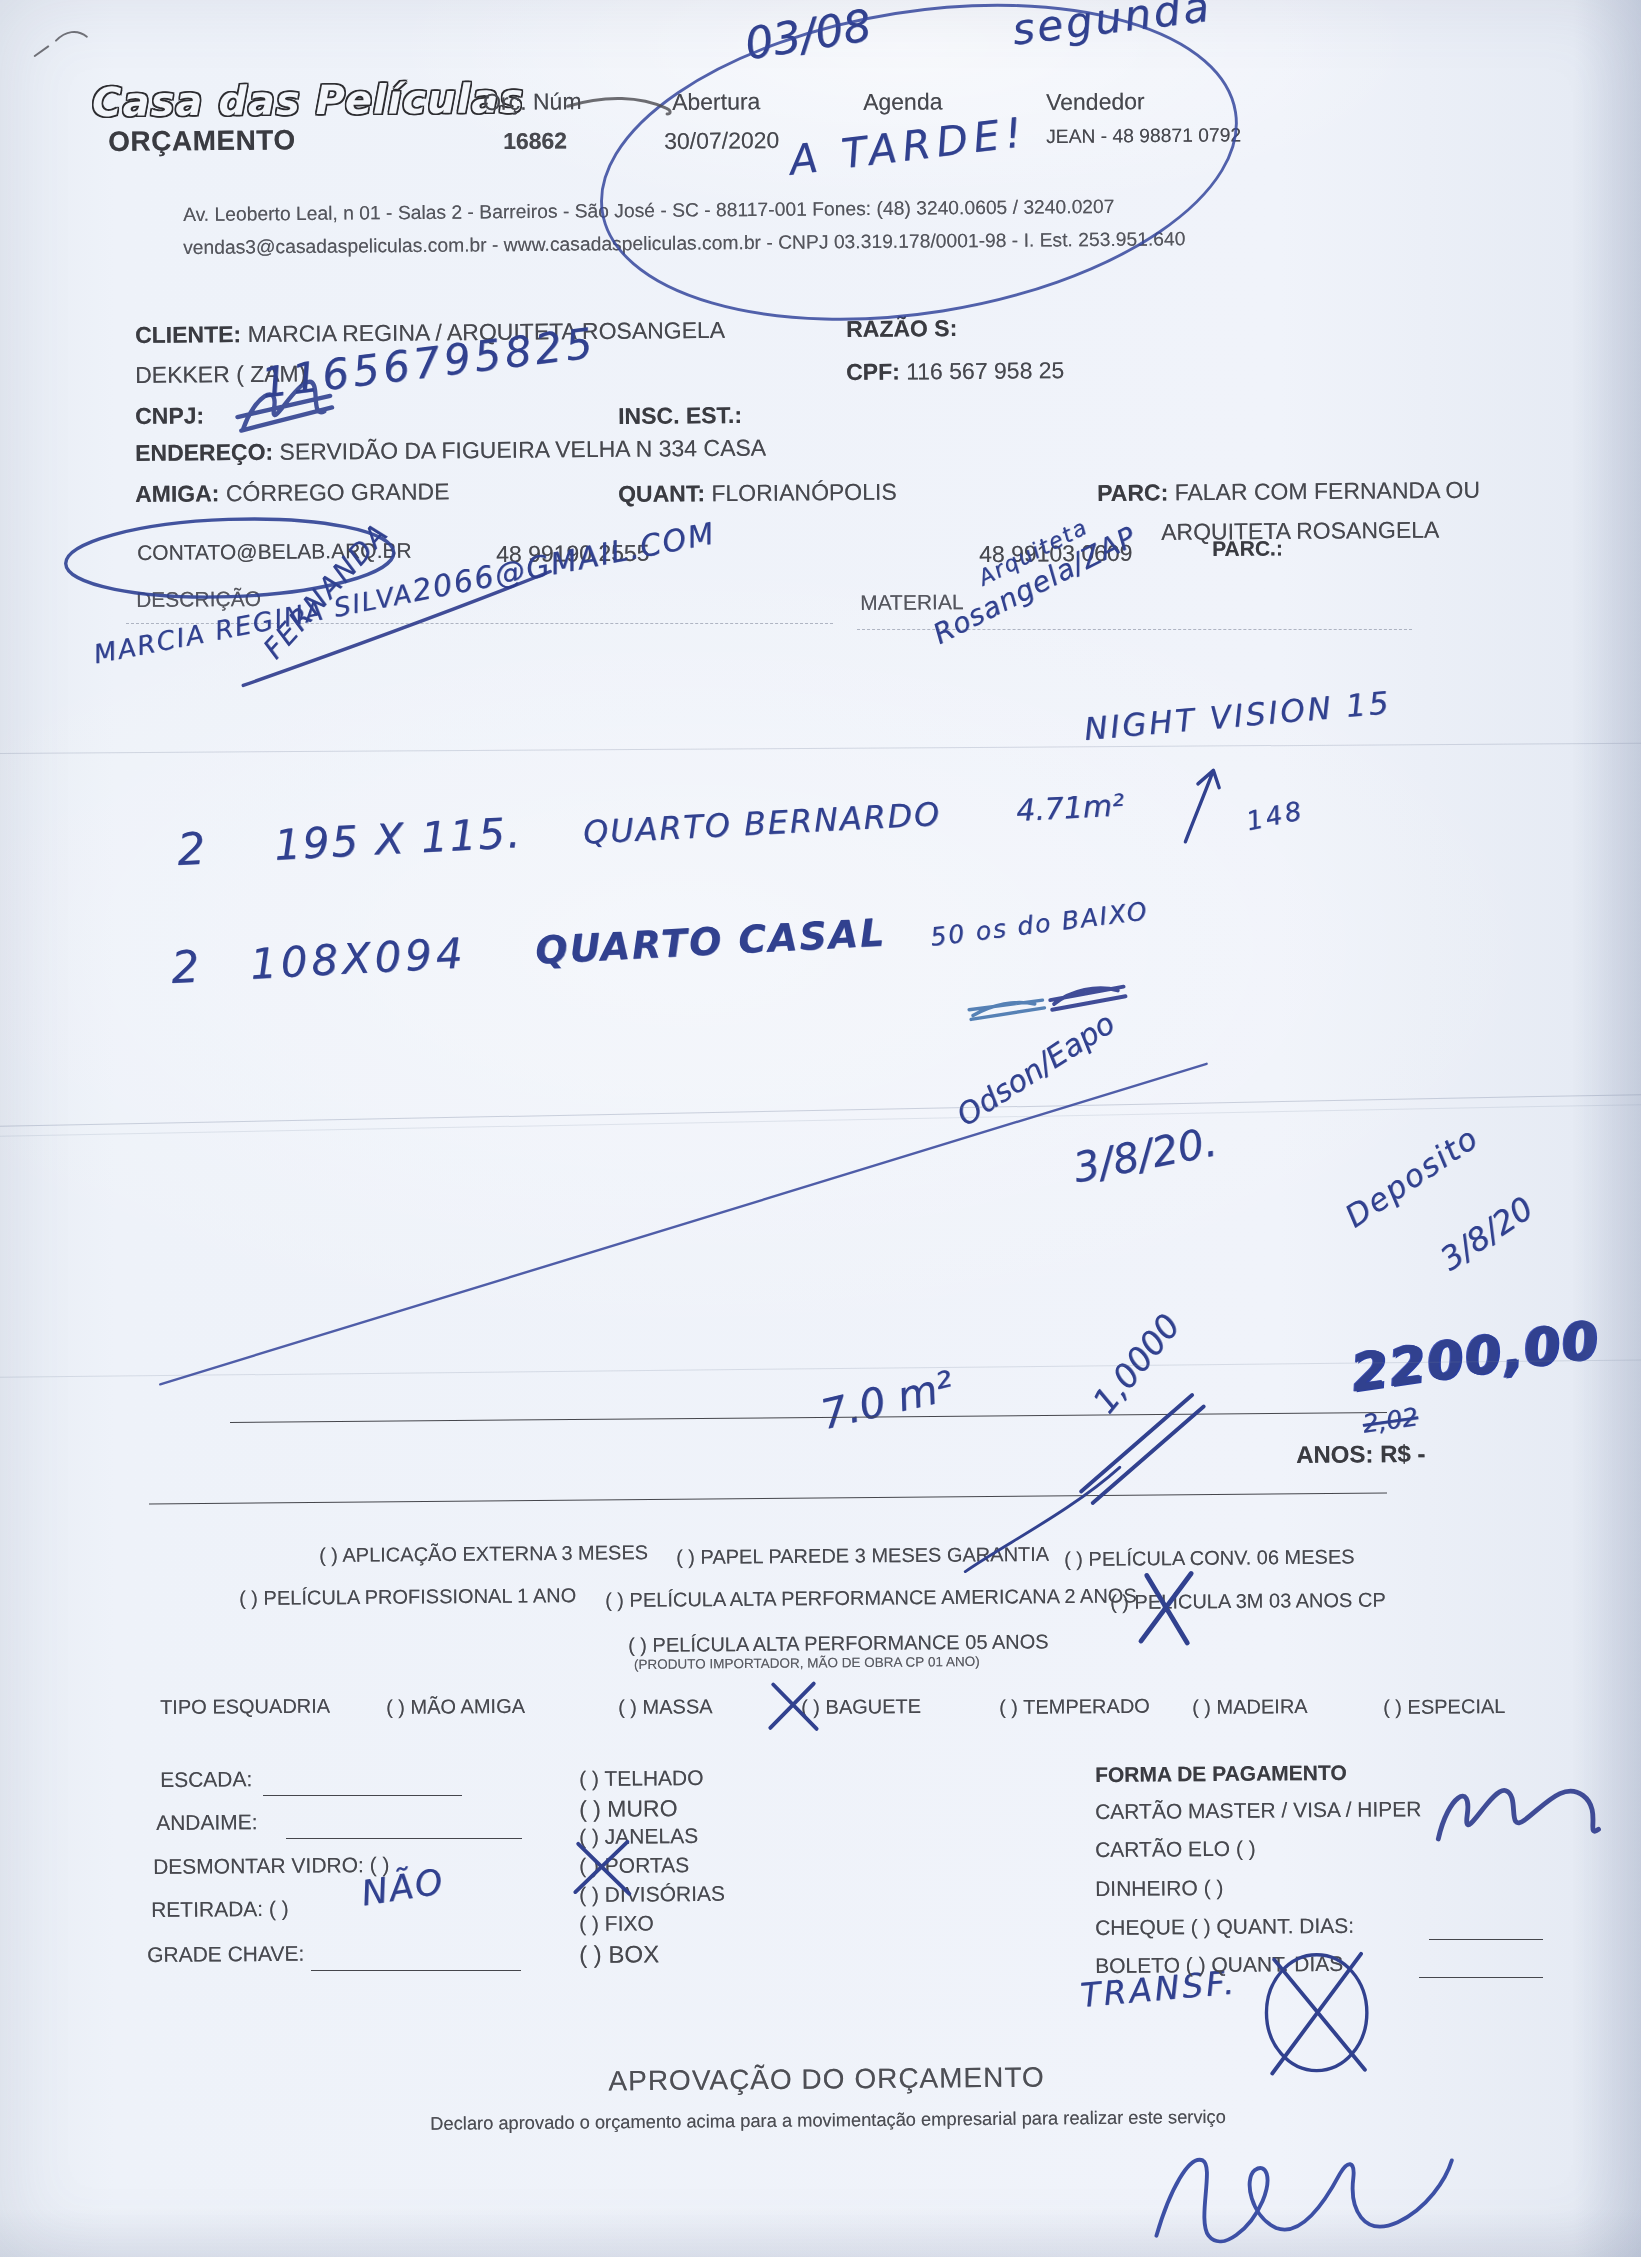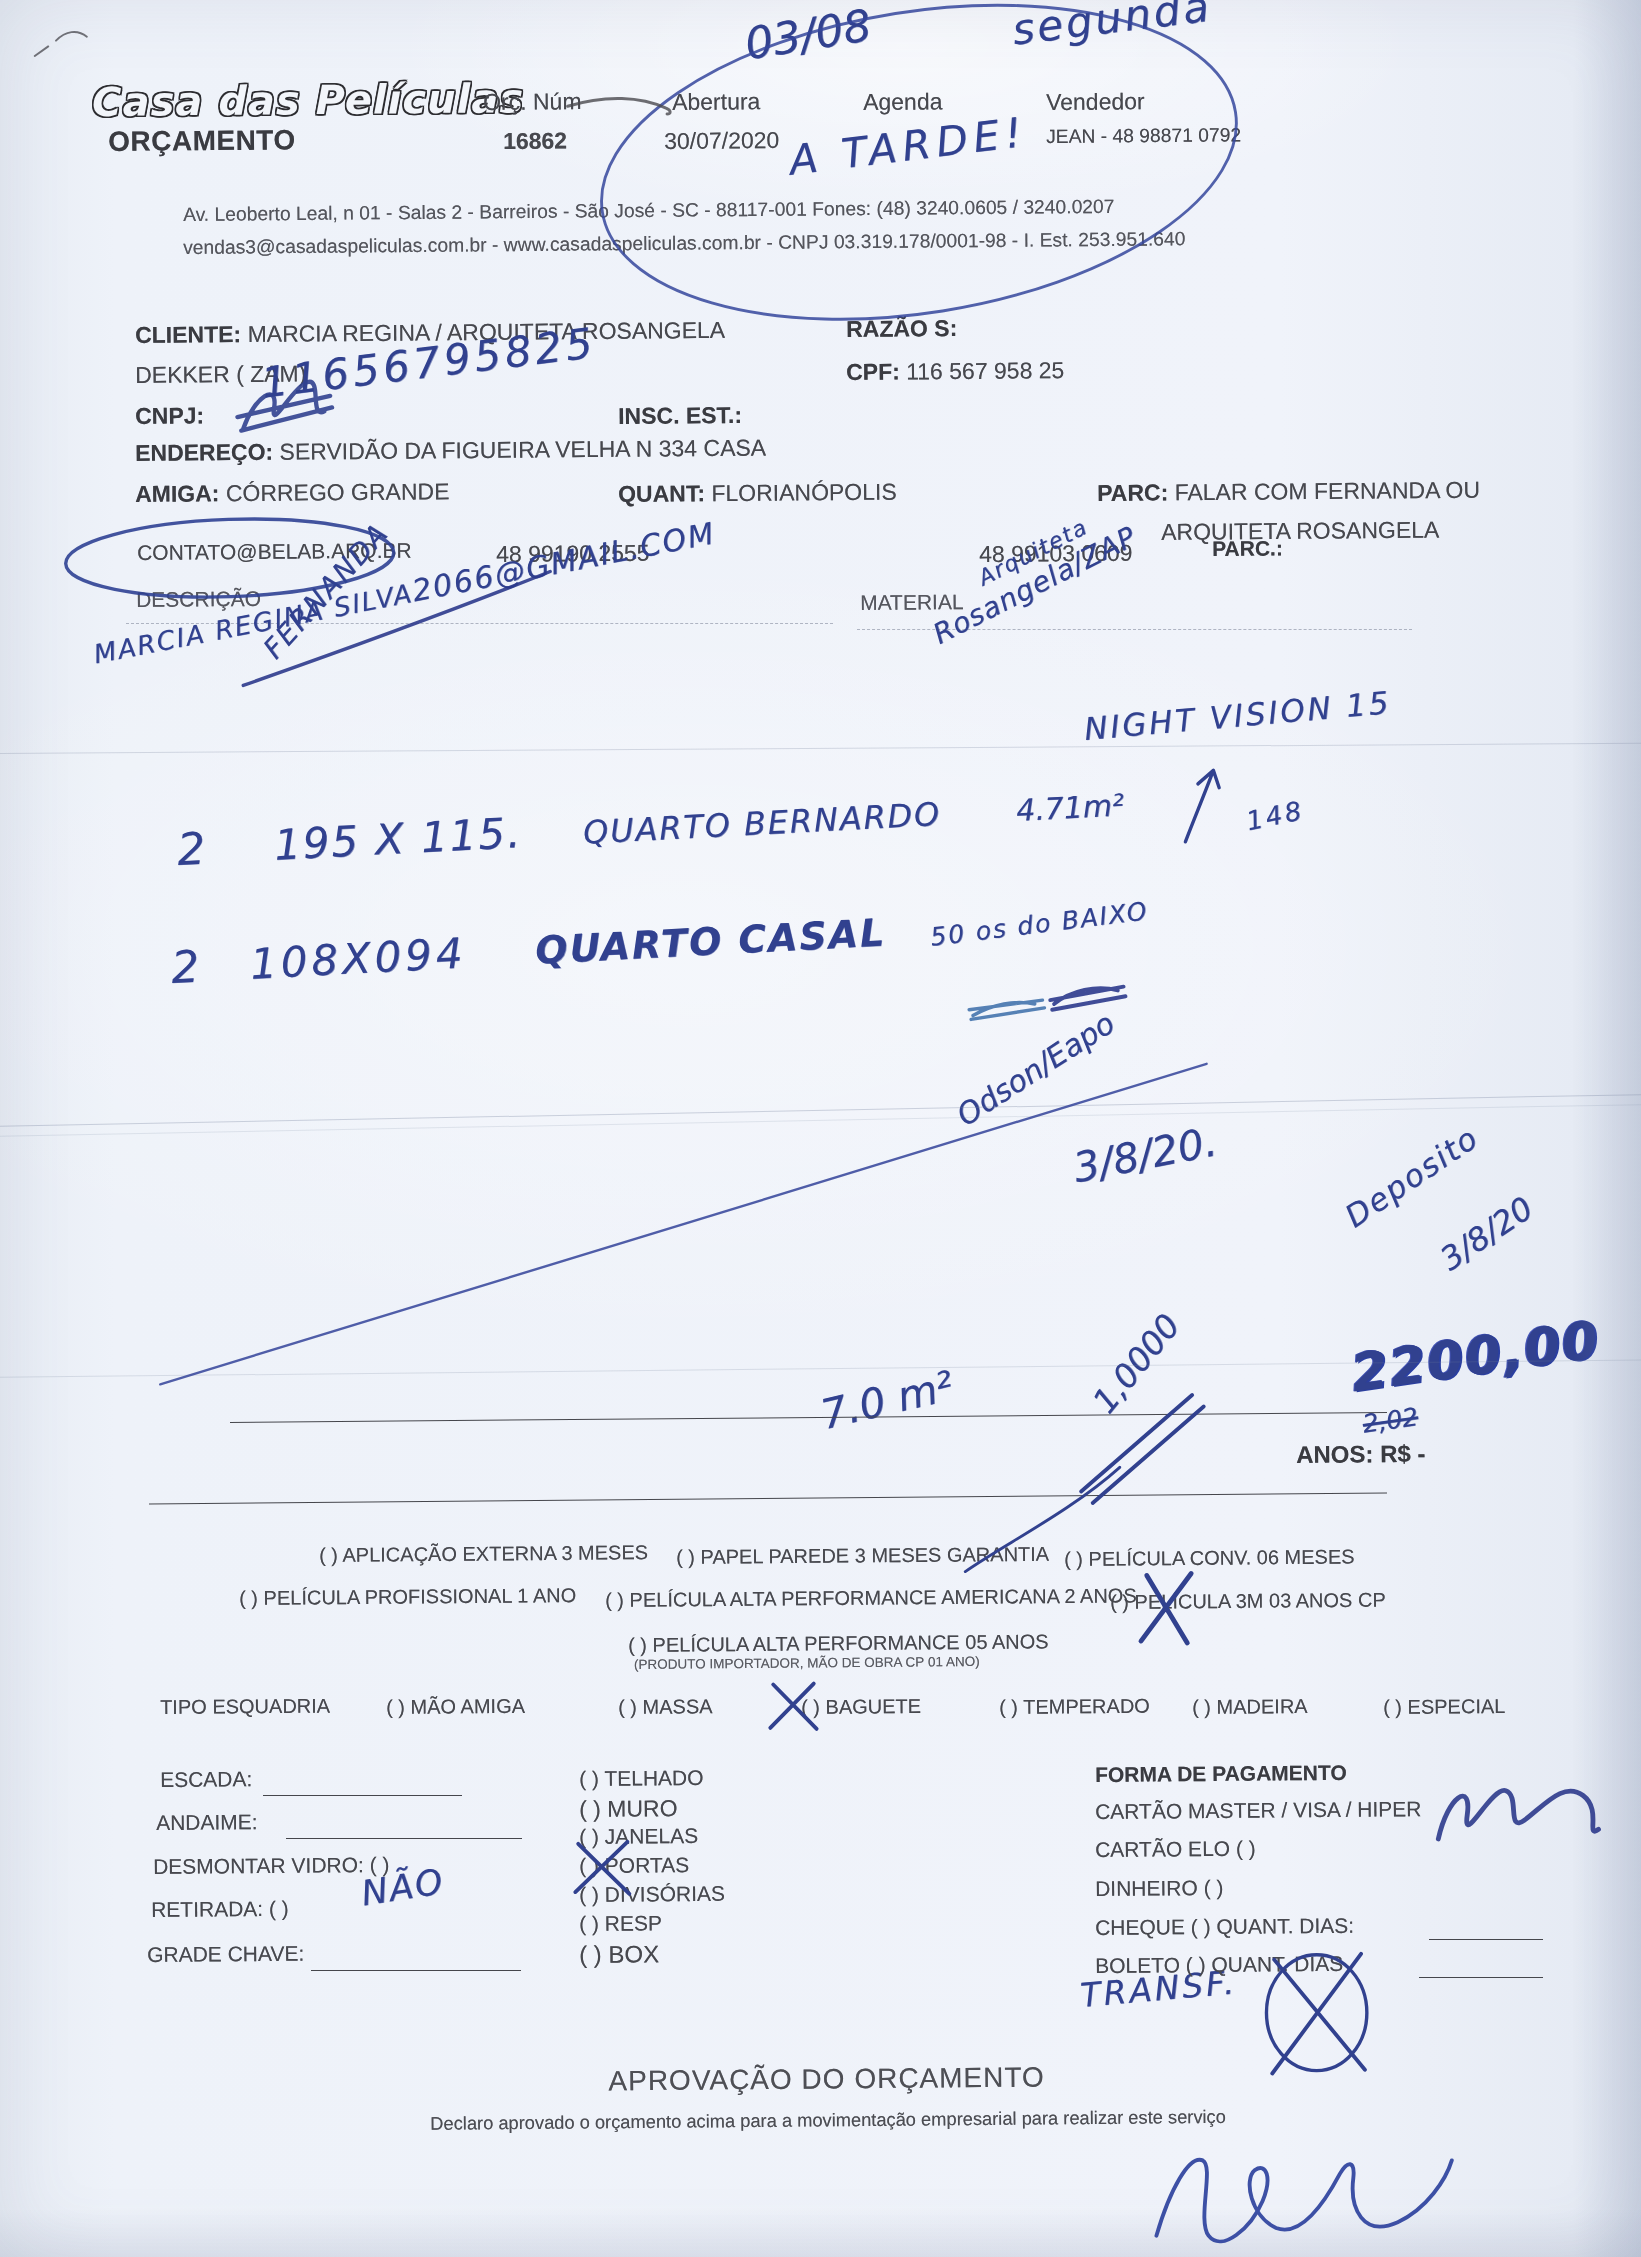--- a/index.html
+++ b/index.html
@@ -171,21 +171,21 @@
   <div class="t sk" style="left:153px;top:1855px;font-size:21px;">DESMONTAR VIDRO:   (  )</div>
   <div class="t sk" style="left:151px;top:1898px;font-size:21px;">RETIRADA:    (  )</div>
   <div class="t sk" style="left:147px;top:1943px;font-size:21px;">GRADE CHAVE:</div>
   <div class="uline" style="left:311px;top:1970px;width:210px;border-bottom-width:1.4px;"></div>
 
   <div class="t sk" style="left:579px;top:1767px;font-size:21px;">(  ) TELHADO</div>
   <div class="t sk" style="left:579px;top:1796px;font-size:23px;">(  ) MURO</div>
   <div class="t sk" style="left:579px;top:1825px;font-size:21px;">(  ) JANELAS</div>
   <div class="t sk" style="left:579px;top:1854px;font-size:21px;">( ) PORTAS</div>
   <div class="t sk" style="left:579px;top:1883px;font-size:21px;">(  ) DIVISÓRIAS</div>
-  <div class="t sk" style="left:579px;top:1912px;font-size:21px;">(  ) RESP</div>
+  <div class="t sk" style="left:579px;top:1912px;font-size:21px;">(  ) FIXO</div>
   <div class="t sk" style="left:579px;top:1941px;font-size:24px;">(  ) BOX</div>
 
   <div class="t b sk" style="left:1095px;top:1763px;font-size:21px;">FORMA DE PAGAMENTO</div>
   <div class="t sk" style="left:1095px;top:1800px;font-size:21px;">CARTÃO MASTER / VISA / HIPER</div>
   <div class="t sk" style="left:1095px;top:1838px;font-size:21px;">CARTÃO ELO   (   )</div>
   <div class="t sk" style="left:1095px;top:1877px;font-size:21px;">DINHEIRO    (   )</div>
   <div class="t sk" style="left:1095px;top:1916px;font-size:21px;">CHEQUE    (   )   QUANT. DIAS:</div>
   <div class="uline" style="left:1429px;top:1939px;width:114px;border-bottom-width:1.4px;"></div>
   <div class="t sk" style="left:1095px;top:1954px;font-size:21px;">BOLETO    (   )   QUANT. DIAS</div>
   <div class="uline" style="left:1419px;top:1977px;width:124px;border-bottom-width:1.4px;"></div>

